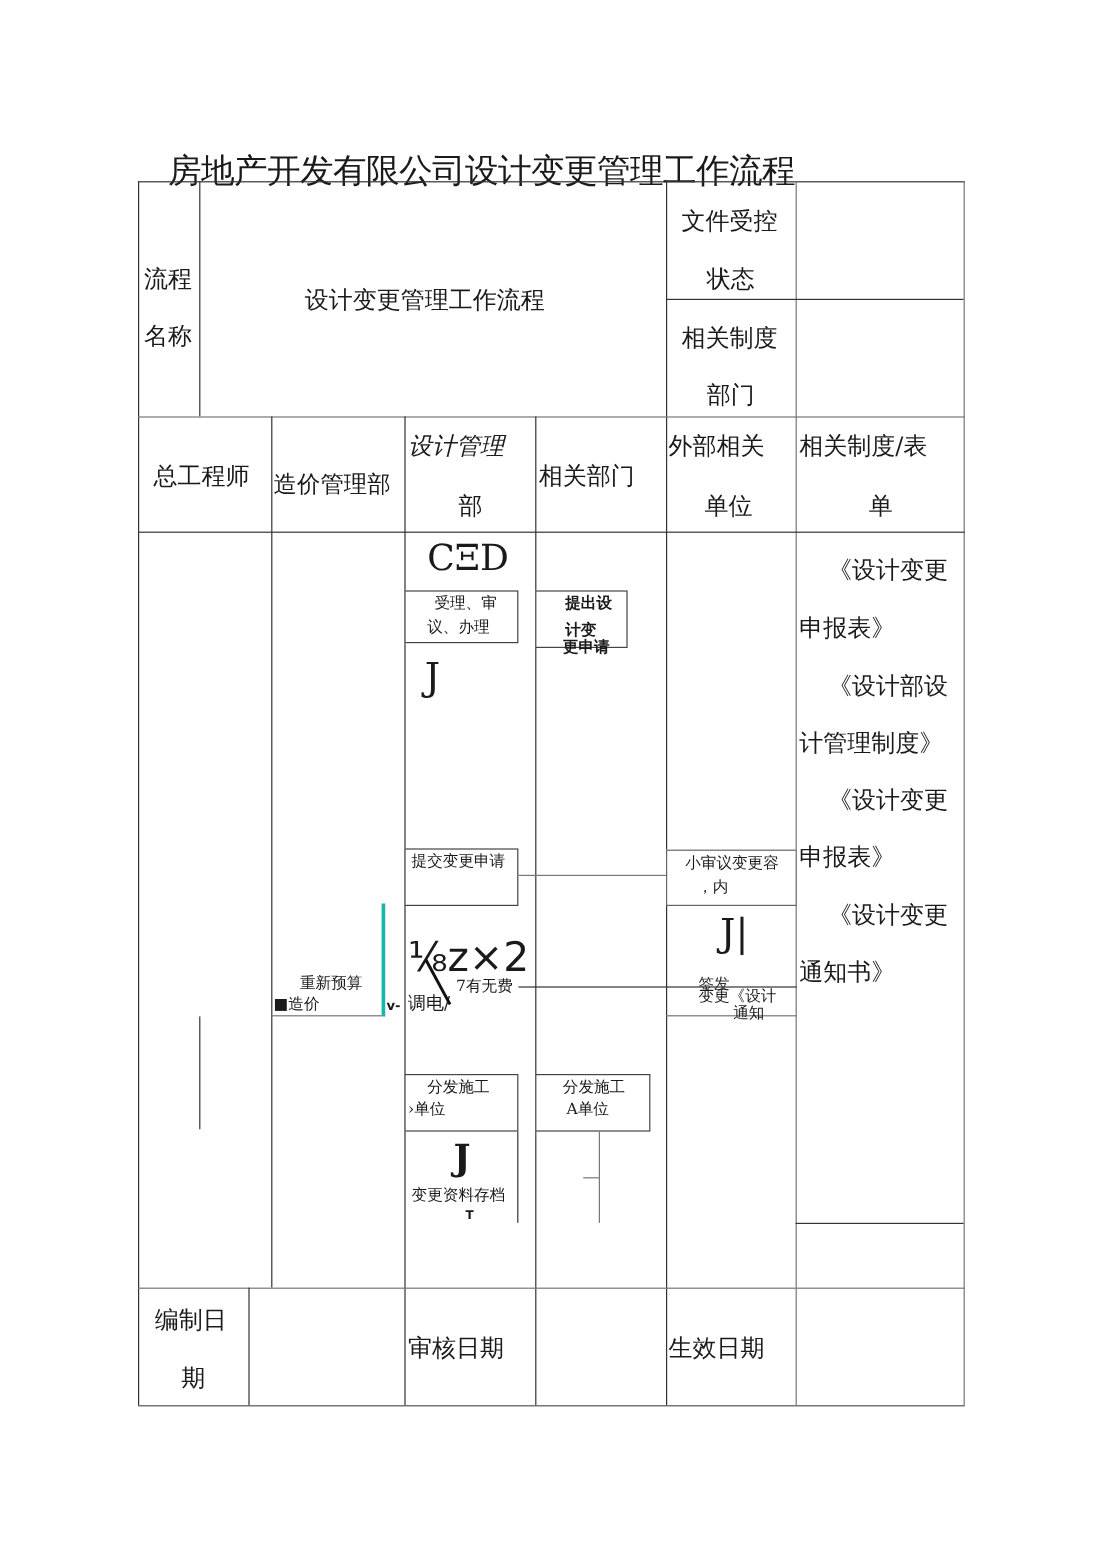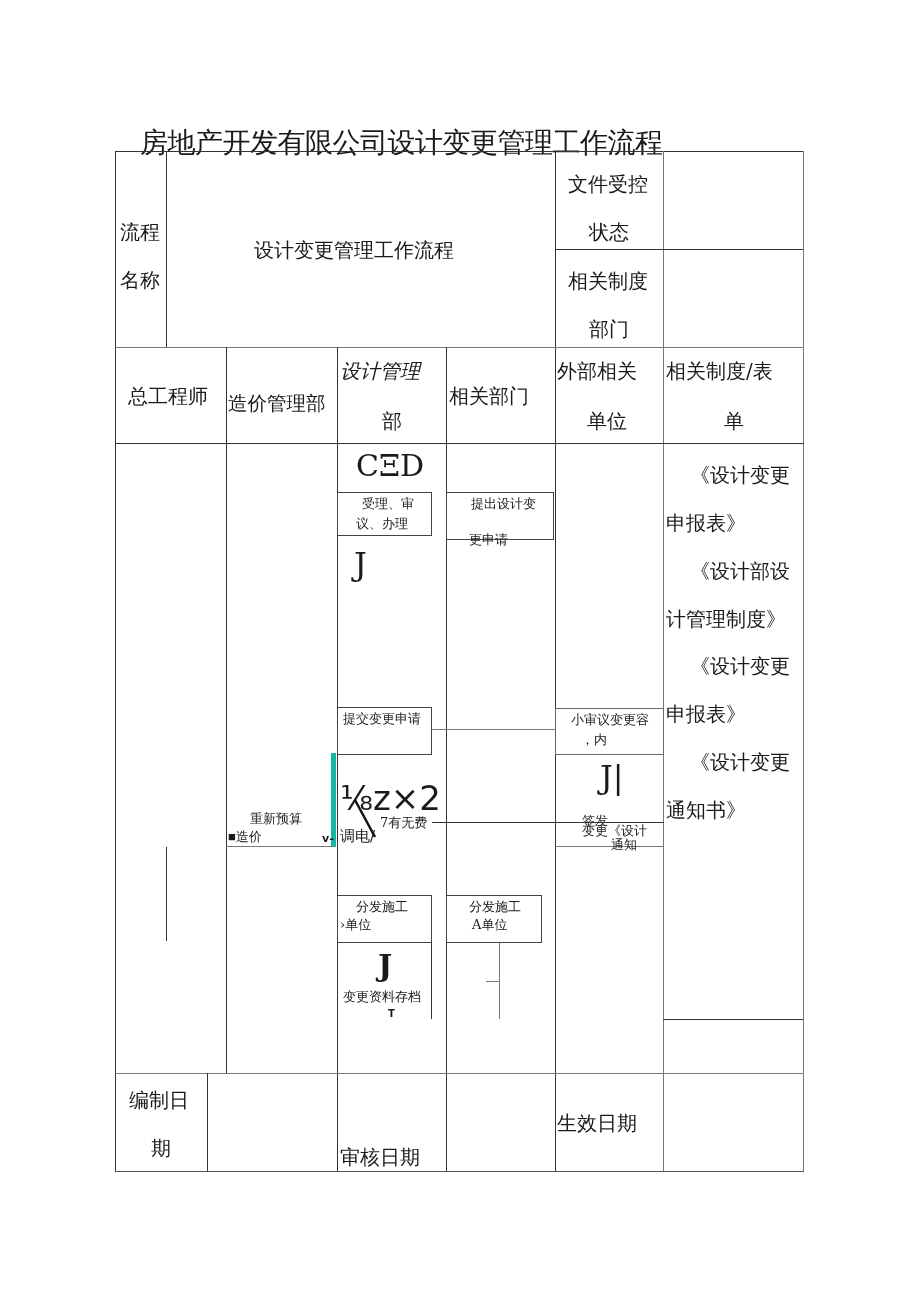--- a/index.html
+++ b/index.html
@@ -68,21 +68,21 @@
 <div class="abs cell-text" style="left:666px;top:347px;">相关制度/表</div>
 <div class="abs cell-text" style="left:724px;top:397px;">单</div>
 
 <div class="abs glyph" style="left:356px;top:448px;font-size:30px;font-family:'DejaVu Serif',serif;">CΞD</div>
 
 <div class="box" style="left:337px;top:492px;width:95px;height:44px;">
   <div class="abs small" style="left:24px;top:0px;">受理、审</div>
   <div class="abs small" style="left:18px;top:20px;">议、办理</div>
 </div>
 
-<div class="box" style="left:446px;top:492px;width:108px;height:48px;">
+<div class="box" style="left:446px;top:492px;width:77px;height:48px;font-weight:bold;">
   <div class="abs small" style="left:24px;top:0px;">提出设计变</div>
   <div class="abs small" style="left:22px;top:36px;">更申请</div>
 </div>
 
 <div class="abs" style="left:354px;top:545px;font-size:32px;">J</div>
 
 <div class="box" style="left:337px;top:707px;width:95px;height:48px;">
   <div class="abs small" style="left:5px;top:0px;">提交变更申请</div>
 </div>
 
@@ -97,21 +97,21 @@
 
 <div class="abs glyph" style="left:340px;top:778px;font-size:34px;line-height:40px;">⅛z×2</div>
 <div class="abs" style="left:380px;top:815px;font-size:13px;line-height:16px;">7有无费</div>
 <div class="abs" style="left:340px;top:828px;font-size:15px;line-height:16px;">调电/</div>
 <svg class="abs" style="left:350px;top:795px;" width="30" height="45">
   <line x1="5" y1="5" x2="25" y2="42" stroke="#111" stroke-width="2.5"></line>
 </svg>
 
 <div class="hl" style="left:432px;top:822px;width:232px;"></div>
 
-<div class="abs" style="left:226px;top:753px;width:110px;height:94px;border-bottom:1px solid #777;border-right:5px solid #14b8a6;box-sizing:border-box;border-top:none;font-family:Liberation Mono, monospace;">
+<div class="abs" style="left:226px;top:753px;width:95px;height:94px;border-bottom:1px solid #777;border-right:3px solid #14b8a6;box-sizing:border-box;border-top:none;">
   <div class="abs small" style="left:24px;top:56px;">重新预算</div>
   <div class="abs small" style="left:2px;top:74px;">■造价</div>
 </div>
 <div class="abs" style="left:322px;top:832px;font-size:11px;font-weight:bold;font-family:'DejaVu Sans',sans-serif;">v-</div>
 
 <div class="abs" style="left:555px;top:810px;width:109px;height:37px;border-bottom:1px solid #777;box-sizing:border-box;">
   <div class="abs small" style="left:27px;top:0px;color:#333;">签发</div>
   <div class="abs small" style="left:27px;top:10px;">变更《设计</div>
   <div class="abs small" style="left:56px;top:24px;">通知</div>
 </div>
@@ -142,16 +142,16 @@
   <div class="abs cell-text" style="left:666px;top:595px;">计管理制度》</div>
   <div class="abs cell-text" style="left:690px;top:642px;">《设计变更</div>
   <div class="abs cell-text" style="left:666px;top:690px;">申报表》</div>
   <div class="abs cell-text" style="left:690px;top:738px;">《设计变更</div>
   <div class="abs cell-text" style="left:666px;top:786px;">通知书》</div>
 </div>
 
 <div class="abs cell-text" style="left:129px;top:1076px;">编制日</div>
 <div class="abs cell-text" style="left:151px;top:1124px;">期</div>
 <div class="abs" style="left:209px;top:1075px;width:126px;height:94px;"></div>
-<div class="abs cell-text" style="left:340px;top:1133px;">审核日期</div>
+<div class="abs cell-text" style="left:340px;top:1099px;">审核日期</div>
 <div class="abs" style="left:448px;top:1075px;width:105px;height:94px;"></div>
 <div class="abs cell-text" style="left:557px;top:1099px;">生效日期</div>
 <div class="abs" style="left:665px;top:1075px;width:136px;height:94px;"></div>
 
 </body></html>

